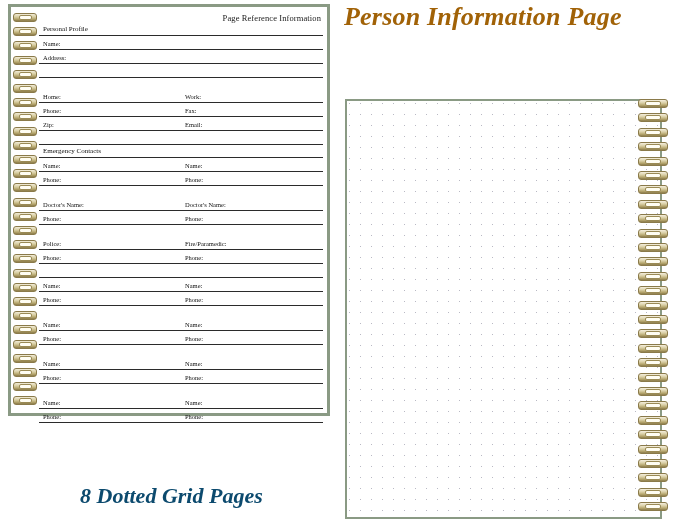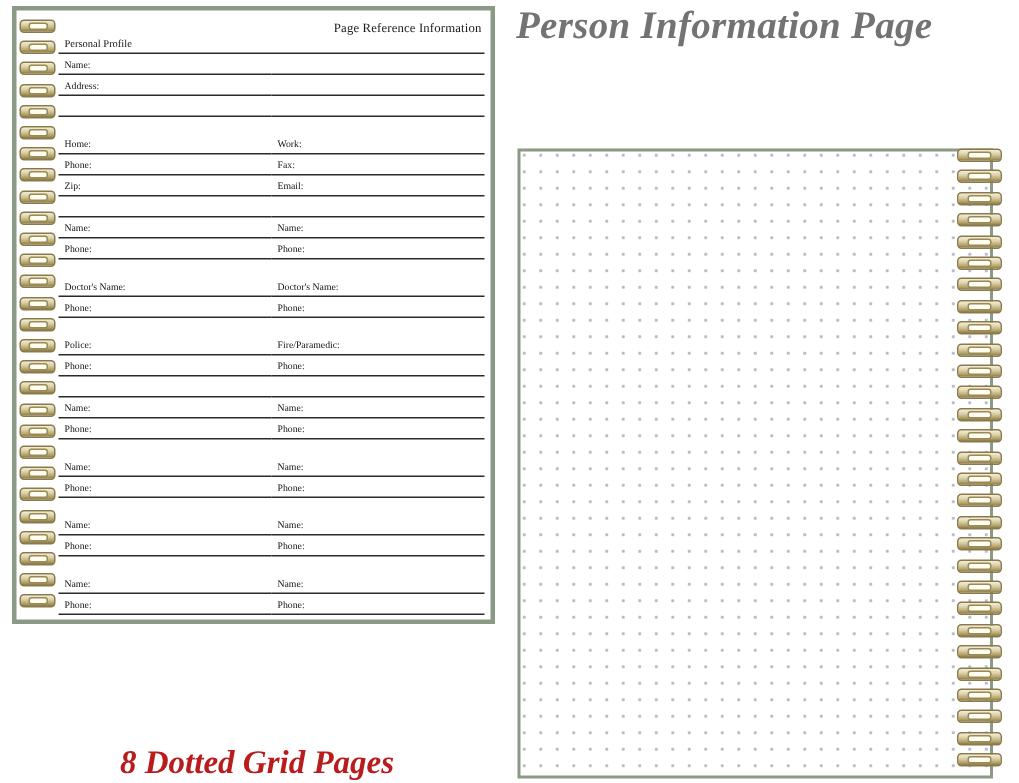--- a/index.html
+++ b/index.html
@@ -108,21 +108,21 @@
   
   #person-heading {
     position: absolute;
     left: 344px;
     top: 2px;
     width: 330px;
     font-family: "Liberation Serif", serif;
     font-style: italic;
     font-weight: bold;
     font-size: 26px;
-    color: #737373;
+    color: #a16207;
     letter-spacing: 0.2px;
     white-space: nowrap;
   }
 
   
   #dot-page {
     position: absolute;
     left: 345px;
     top: 99px;
     width: 317px;
@@ -166,23 +166,22 @@
 
   
   #dotted-caption {
     position: absolute;
     left: 80px;
     top: 483px;
     font-family: "Liberation Serif", serif;
     font-style: italic;
     font-weight: bold;
     font-size: 22px;
-    color: #b91c1c;
+    color: #0c4a6e;
     white-space: nowrap;
-    margin-top: 12px;
   }
 </style>
 </head>
 <body>
 
 <div id="left-page">
   <div class="spiral-col">
       <div class="ring" style="top: 6px;"></div>
       <div class="ring" style="top: 20.2px;"></div>
       <div class="ring" style="top: 34.4px;"></div>
@@ -243,20 +242,21 @@
                 <td class="half">Zip:</td>
                 <td class="half">Email:</td>
               </tr>
               <tr>
                 <td colspan="2">&nbsp;</td>
               </tr>
             </tbody>
           </table>
         </div>
         <div class="section">
+          <div class="sect-head">Emergency Contacts</div>
           <table class="rowset">
             <tbody>
               <tr>
                 <td class="half">Name:</td>
                 <td class="half">Name:</td>
               </tr>
               <tr>
                 <td class="half">Phone:</td>
                 <td class="half">Phone:</td>
               </tr>

